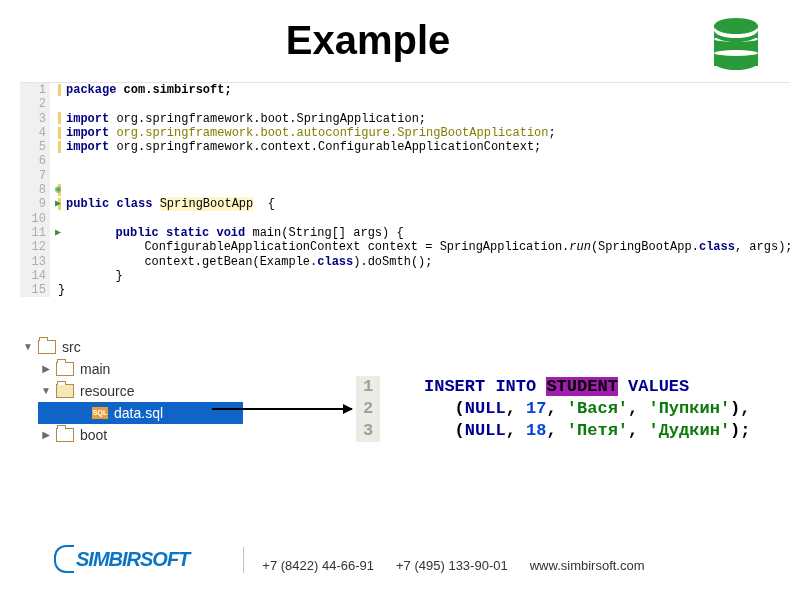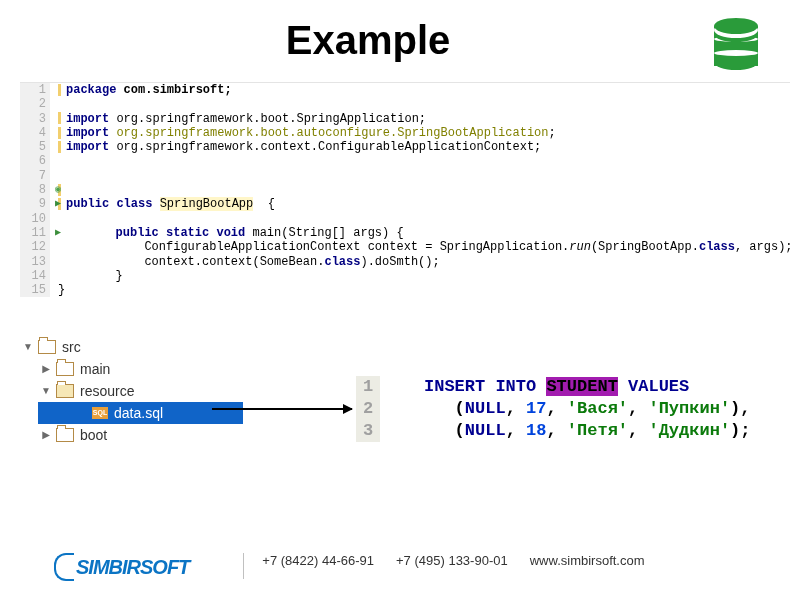--- a/index.html
+++ b/index.html
@@ -44,21 +44,21 @@
 .sql-ed .sgut{position:absolute;left:0;top:0;width:24px;background:#ecece4;color:#a0a0a0;text-align:center}
 .sql-ed .sgut div{height:22px;line-height:22px}
 .sql-ed .scode{margin-left:68px}
 .sql-ed .sln{height:22px;line-height:22px;white-space:pre}
 .skw{color:#000090}
 .stbl{background:#a21caf}
 .snull{color:#000090}
 .snum{color:#0044dd}
 .sstr{color:#0b7a0b}
 
-.footer{position:absolute;left:54px;bottom:18px;display:flex;align-items:flex-start;font-size:13px;color:#333}
+.footer{position:absolute;left:54px;bottom:26px;display:flex;align-items:flex-end;font-size:13px;color:#333}
 .logo{display:flex;align-items:center;margin-right:14px;color:#0b74c4;font-weight:bold;font-style:italic;font-size:20px;letter-spacing:-1px}
 .logo .swoosh{width:18px;height:24px;border:2px solid #0b74c4;border-right:none;border-radius:12px 0 0 12px;margin-right:2px}
 .footer .sep{width:1px;height:26px;background:#c0c0c0;margin:0 18px}
 .footer span{margin-right:22px}
 </style>
 </head>
 <body>
 
 <div class="slide">
 
@@ -113,21 +113,21 @@
       <div class="ln"><span class="bar"></span><span class="kw">import</span><span class="pth"> org.springframework.boot.SpringApplication;</span></div>
       <div class="ln"><span class="bar"></span><span class="kw">import</span><span class="ann"> org.springframework.boot.autoconfigure.SpringBootApplication</span><span>;</span></div>
       <div class="ln"><span class="bar"></span><span class="kw">import</span><span class="pth"> org.springframework.context.ConfigurableApplicationContext;</span></div>
       <div class="ln"></div>
       <div class="ln"></div>
       <div class="ln"><span class="bar"></span></div>
       <div class="ln"><span class="bar"></span><span class="kw">public class </span><span class="cls-hl">SpringBootApp</span><span>  {</span></div>
       <div class="ln"></div>
       <div class="ln"><span>        </span><span class="kw">public static void</span><span> main(String[] args) {</span></div>
       <div class="ln"><span>            ConfigurableApplicationContext context = SpringApplication.</span><span class="meth">run</span><span>(SpringBootApp.</span><span class="kw">class</span><span>, args);</span></div>
-      <div class="ln"><span>            context.context(SomeBean.</span><span class="kw">class</span><span>).doSmth();</span></div>
+      <div class="ln"><span>            context.getBean(Example.</span><span class="kw">class</span><span>).doSmth();</span></div>
       <div class="ln"><span>        }</span></div>
       <div class="ln"><span>}</span></div>
     </div>
   </div>
 
   <div class="tree">
     <div class="row">
         <span class="arrow">▼</span>
         <span class="folder"></span>
         <span>src</span>

